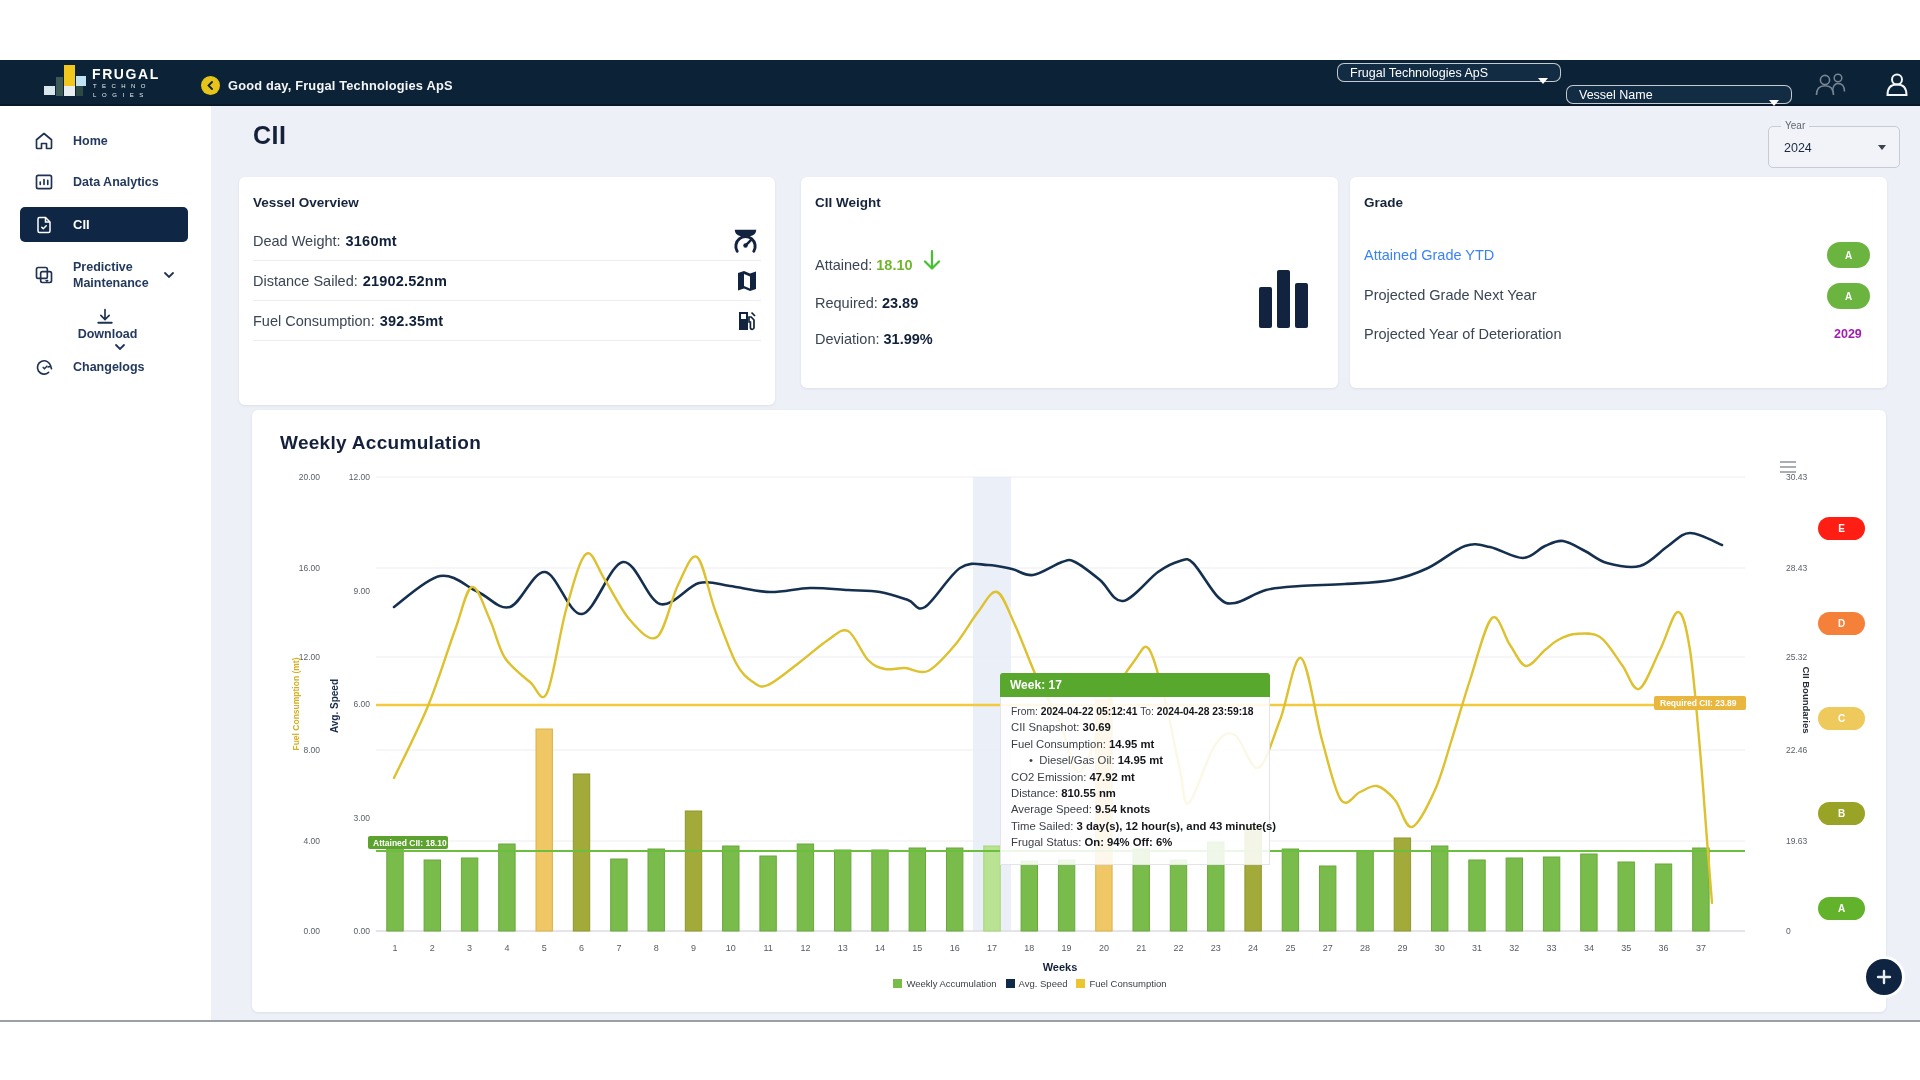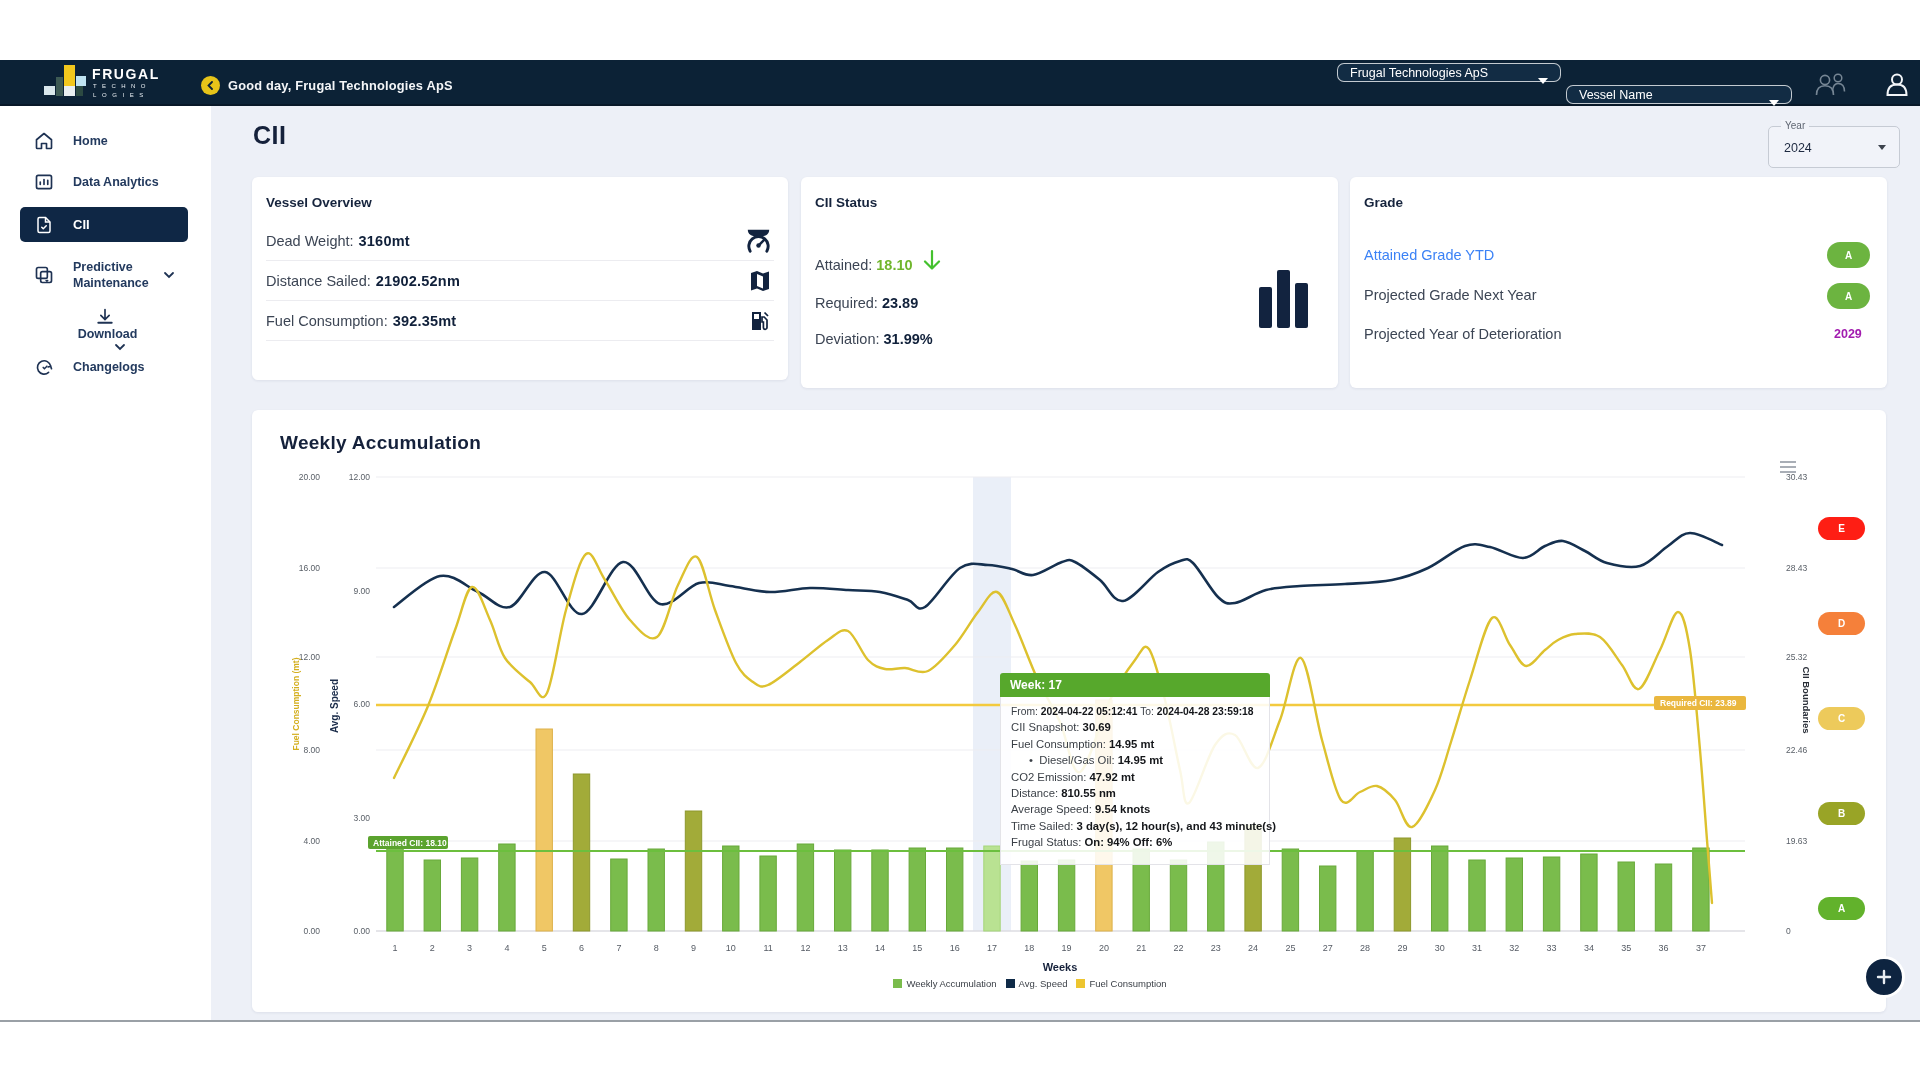--- a/index.html
+++ b/index.html
@@ -114,21 +114,21 @@
   Changelogs
 </div>
 
 <div class="abs" style="left:253px;top:121px;font-size:25px;font-weight:bold;color:#15213b;letter-spacing:.5px;">CII</div>
 <div class="abs" style="left:1768px;top:119px;width:132px;height:42px;border:1px solid #c6cbd4;border-radius:5px;background:#f1f3f9;margin-top:7px;">
   <div class="abs" style="left:12px;top:-7px;background:#f1f3f9;padding:0 4px;font-size:10px;color:#5f6672;">Year</div>
   <div class="abs" style="left:15px;top:14px;font-size:12.5px;color:#1d2940;">2024</div>
   <div class="abs" style="right:13px;top:18px;width:0;height:0;border-left:4px solid transparent;border-right:4px solid transparent;border-top:5px solid #3c424d;"></div>
 </div>
 
-<div class="card" style="left:252px;top:177px;width:536px;height:203px;">
+<div class="card" style="left:239px;top:177px;width:536px;height:228px;">
   <div class="ctitle">Vessel Overview</div>
   <div class="vrow" style="top:44px;">Dead Weight:<b>3160mt</b>
     <svg width="27" height="27" viewBox="0 0 24 24" fill="#12233f">
           <path d="M2.5 2.5 H21.5 C21.5 6.2 18.6 8.3 14.8 8.3 H9.2 C5.4 8.3 2.5 6.2 2.5 2.5 Z"></path>
           <path d="M4.6 21.5 A 8.6 8.6 0 1 1 19.4 21.5" fill="none" stroke="#12233f" stroke-width="2.6" stroke-linecap="round"></path>
           <path d="M12 16.5 L17 11.5" stroke="#12233f" stroke-width="2.2" stroke-linecap="round"></path>
           <circle cx="12" cy="16.5" r="2" fill="#12233f"></circle>
         </svg>
   </div>
   <div class="vrow" style="top:84px;">Distance Sailed:<b>21902.52nm</b>
@@ -139,21 +139,21 @@
   <div class="vrow" style="top:124px;">Fuel Consumption:<b>392.35mt</b>
     <svg width="24" height="24" viewBox="0 0 24 24" fill="#12233f">
           <path d="M4 3 h9 v18 H4 Z M6 5 v5 h5 V5 Z"></path>
           <path d="M14 8 h2.2 l2.8 3 v7.5 a1.8 1.8 0 0 1 -3.6 0 V13 h-1.4 Z" fill="none" stroke="#12233f" stroke-width="1.7"></path>
           <path d="M16.5 3.5 l3.5 3.5" stroke="#12233f" stroke-width="1.7"></path>
         </svg>
   </div>
 </div>
 
 <div class="card" style="left:801px;top:177px;width:537px;height:211px;">
-  <div class="ctitle">CII Status</div>
+  <div class="ctitle">CII Weight</div>
   <div class="grow" style="top:80px;">Attained: <b style="color:#70b62c;">18.10</b></div>
   <svg class="abs" style="left:120px;top:72px;" width="22" height="24" viewBox="0 0 22 24">
         <path d="M11 2 v17 M4 12.5 L11 19.5 L18 12.5" stroke="#44c12e" stroke-width="2.2" fill="none" stroke-linecap="round" stroke-linejoin="round"></path>
       </svg>
   <div class="grow" style="top:118px;">Required: <b style="color:#10203a;">23.89</b></div>
   <div class="grow" style="top:154px;">Deviation: <b style="color:#10203a;">31.99%</b></div>
   <svg class="abs" style="left:458px;top:93px;" width="50" height="58" viewBox="0 0 50 58">
     <rect x="0" y="17" width="13" height="41" rx="2" fill="#12233f"></rect>
     <rect x="18" y="0" width="13" height="58" rx="2" fill="#12233f"></rect>
     <rect x="36" y="13" width="13" height="45" rx="2" fill="#12233f"></rect>

